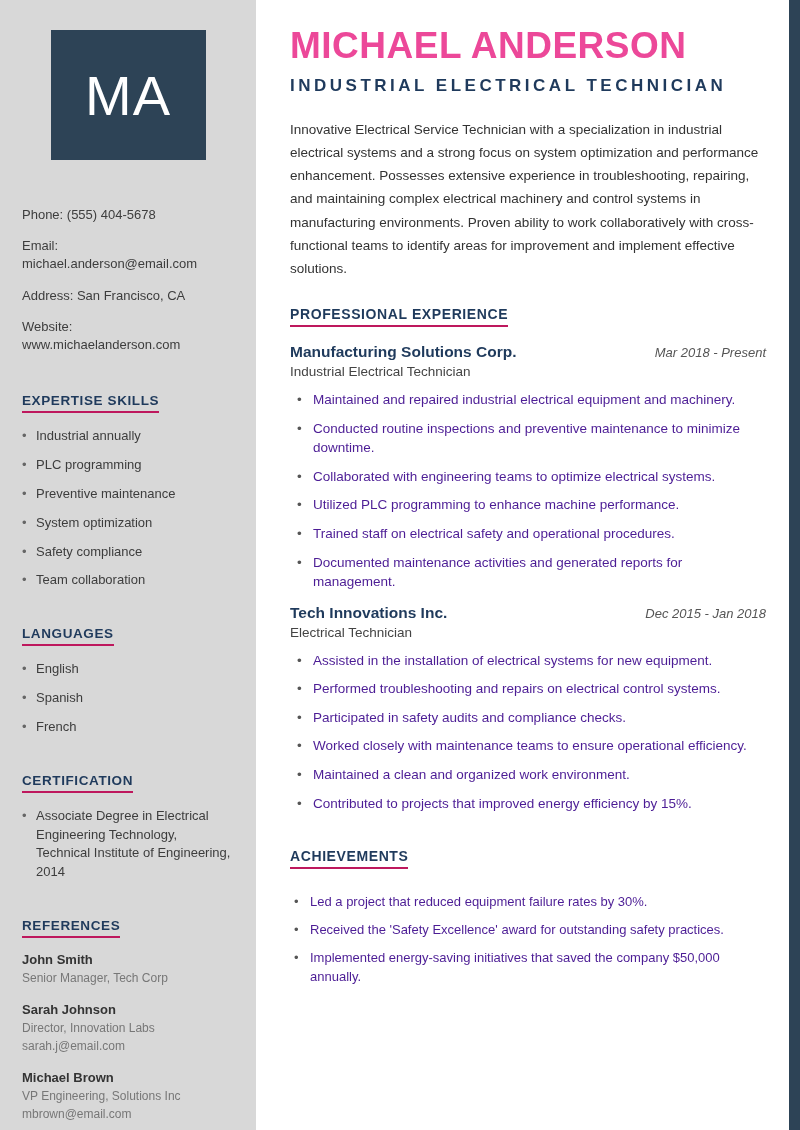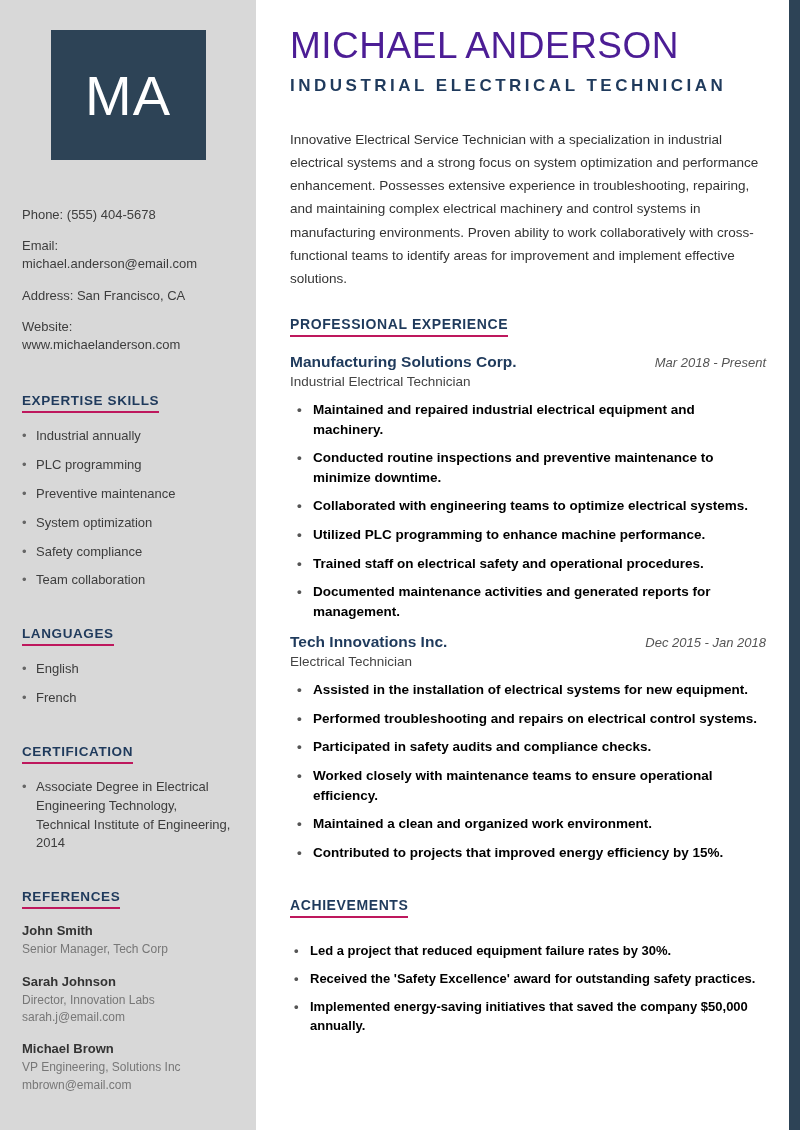--- a/index.html
+++ b/index.html
@@ -76,37 +76,37 @@
   .ref-list li { margin-bottom: 15px; }
   .ref-name { font-size: 13px; font-weight: bold; color: #333333; margin-bottom: 3px; }
   .ref-role, .ref-email { font-size: 12px; color: #777777; line-height: 1.45; }
   
   .main {
     flex: 1;
     padding: 26px 34px 0 34px;
   }
   .name {
     font-size: 37px;
-    font-weight: normal;
-    color: #4c1d95;
+    font-weight: bold;
+    color: #ec4899;
     letter-spacing: 0.5px;
     line-height: 1.1;
   }
   .job-title {
     font-size: 17px;
     font-weight: bold;
     color: #1f3a5c;
     letter-spacing: 3.5px;
     margin-top: 9px;
   }
   .summary {
     font-size: 13.5px;
     line-height: 1.72;
     color: #333333;
-    margin-top: 32px;
+    margin-top: 22px;
   }
   .main-heading { font-size: 14px; margin: 26px 0 4px 0; }
   .job { margin-top: 12px; }
   .job-header {
     display: flex;
     justify-content: space-between;
     align-items: baseline;
   }
   .company {
     font-size: 15.5px;
@@ -121,25 +121,24 @@
   }
   .role {
     font-size: 13.5px;
     color: #444444;
     margin-top: 3px;
   }
   .bullet-list { list-style: none; margin: 11px 0 0 7px; }
   .bullet-list li {
     position: relative;
     font-size: 13.5px;
-    color: #000000;
+    color: #4c1d95;
     padding-left: 16px;
     margin-bottom: 9px;
     line-height: 1.45;
-    font-weight: bold;
   }
   .bullet-list li::before {
     content: "•";
     position: absolute;
     left: 0;
     color: #555555;
   }
   .ach-list { margin-top: 20px; margin-left: 4px; }
   .ach-list li { font-size: 13px; }
   
@@ -188,20 +187,21 @@
         <li>Safety compliance</li>
 
         <li>Team collaboration</li>
       </ul>
 
     <h3 class="side-heading">LANGUAGES</h3>
     <ul class="side-list">
 
         <li>English</li>
 
+        <li>Spanish</li>
 
         <li>French</li>
       </ul>
 
     <h3 class="side-heading">CERTIFICATION</h3>
     <ul class="side-list">
 
         <li>Associate Degree in Electrical Engineering Technology, Technical Institute of Engineering, 2014</li>
       </ul>
 

